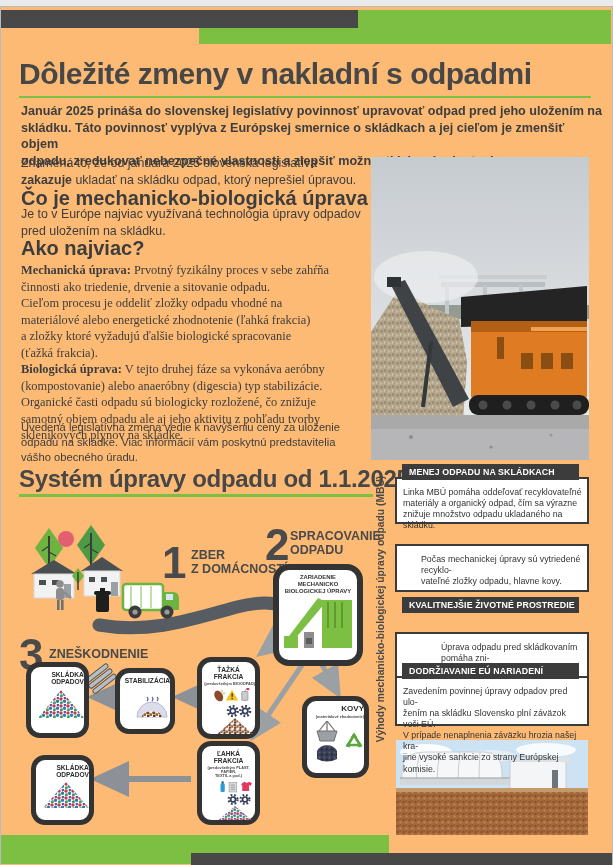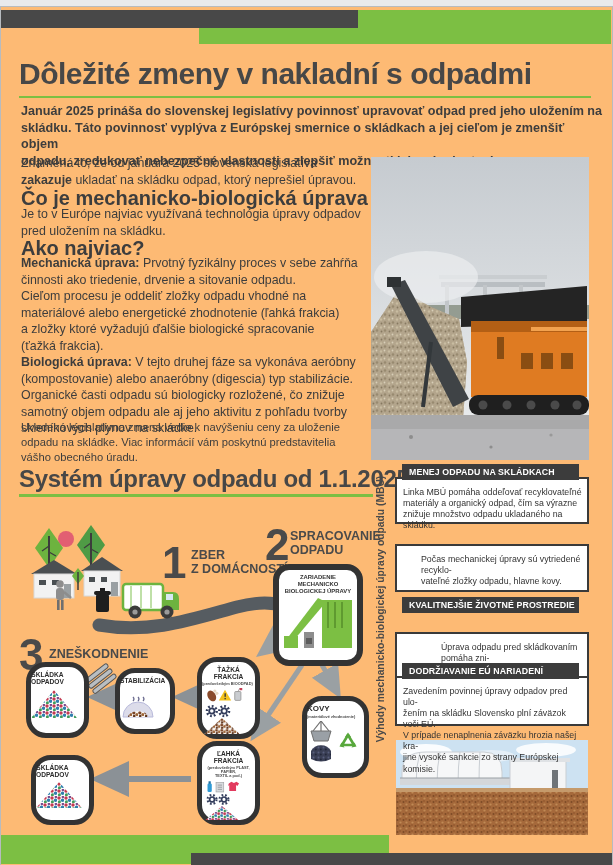--- a/index.html
+++ b/index.html
@@ -13,21 +13,21 @@
   .title{position:absolute;left:18px;top:50px;font-size:30px;font-weight:bold;color:#474747;letter-spacing:-0.5px;}
   .rule{position:absolute;height:2px;background:#7cbf43;}
   .intro{position:absolute;left:20px;top:96px;width:582px;font-size:12.6px;font-weight:bold;color:#3d3d3d;line-height:1.32;}
   .body-text{position:absolute;left:20px;width:352px;font-size:12.4px;color:#3d3d3d;line-height:1.33;}
   .subhead{position:absolute;left:20px;font-size:20px;font-weight:bold;color:#3d3d3d;}
   .note{position:absolute;left:20px;width:352px;font-size:11.2px;color:#3d3d3d;line-height:1.34;}
   .sys-heading{position:absolute;left:18px;top:458px;font-size:24px;font-weight:bold;color:#474747;letter-spacing:-0.3px;}
   
   .step-num{position:absolute;font-size:44px;font-weight:bold;color:#4a4a4a;line-height:1;}
   .step-label{position:absolute;font-size:12.5px;font-weight:bold;color:#4a4a4a;line-height:1.12;}
-  .node{position:absolute;background:#fff;border:5px solid #333;border-radius:20px;box-sizing:border-box;display:flex;flex-direction:column;align-items:flex-start;padding-top:4px;z-index:3;}
+  .node{position:absolute;background:#fff;border:5px solid #333;border-radius:14px;box-sizing:border-box;display:flex;flex-direction:column;align-items:flex-end;padding-top:4px;z-index:3;}
   .node-title{font-size:6.6px;font-weight:bold;color:#2c2c2c;text-align:center;line-height:1.1;}
   .node-sub{font-size:3.9px;font-weight:bold;color:#4a4a4a;text-align:center;line-height:1.15;margin-top:1px;}
   .machine-box{position:absolute;left:272px;top:557px;width:90px;height:102px;background:#fff;border:6px solid #333;border-radius:16px;box-sizing:border-box;display:flex;flex-direction:column;align-items:center;padding-top:4px;z-index:3;}
   .machine-title{font-size:5.9px;font-weight:bold;color:#333;text-align:center;line-height:1.15;}
   
   .v-label{position:absolute;left:374px;top:746px;width:288px;transform:rotate(-90deg);transform-origin:0 0;font-size:10.3px;font-weight:bold;color:#4a4a4a;text-align:center;}
   .sb-header{position:absolute;left:401px;width:170px;background:#3c3c3c;color:#fff;font-size:8.8px;font-weight:bold;padding:3px 0 3px 7px;z-index:2;letter-spacing:0.1px;}
   .sb-body{position:absolute;left:394px;width:194px;border:2px solid #3a3a3a;background:#fff;box-sizing:border-box;font-size:8.8px;color:#333;line-height:1.26;padding:4px 5px 3px 6px;z-index:1;}
   svg{display:block;}
 </style>
@@ -89,21 +89,21 @@
 odpadu, zredukovať nebezpečné vlastnosti a zlepšiť možnosti jeho zhodnotenia.</p>
 
   <p class="body-text pre" style="top:148px;margin:0;"><span>Znamená to, že od januára 2025 slovenská legislatíva
 </span><span class="b">zakazuje</span><span> ukladať na skládku odpad, ktorý neprešiel úpravou.</span></p>
 
   <h3 class="subhead" style="top:180px;margin:0;">Čo je mechanicko-biologická úprava odpadu?</h3>
   <p class="body-text pre" style="top:199px;margin:0;">Je to v Európe najviac využívaná technológia úpravy odpadov
 pred uložením na skládku.</p>
 
   <h3 class="subhead" style="top:230px;margin:0;">Ako najviac?</h3>
-  <p class="body-text pre" style="top:248px;margin:0;"><span class="b">Mechanická úprava:</span><span> Prvotný fyzikálny proces v sebe zahŕňa
+  <p class="body-text pre" style="top:255px;margin:0;font-family:Liberation Serif, serif;"><span class="b">Mechanická úprava:</span><span> Prvotný fyzikálny proces v sebe zahŕňa
 činnosti ako triedenie, drvenie a sitovanie odpadu.
 Cieľom procesu je oddeliť zložky odpadu vhodné na
 materiálové alebo energetické zhodnotenie (ľahká frakcia)
 a zložky ktoré vyžadujú ďalšie biologické spracovanie
 (ťažká frakcia).
 </span><span class="b">Biologická úprava:</span><span> V tejto druhej fáze sa vykonáva aeróbny
 (kompostovanie) alebo anaeróbny (digescia) typ stabilizácie.
 Organické časti odpadu sú biologicky rozložené, čo znižuje
 samotný objem odpadu ale aj jeho aktivitu z pohľadu tvorby
 skleníkových plynov na skládke.</span></p>

